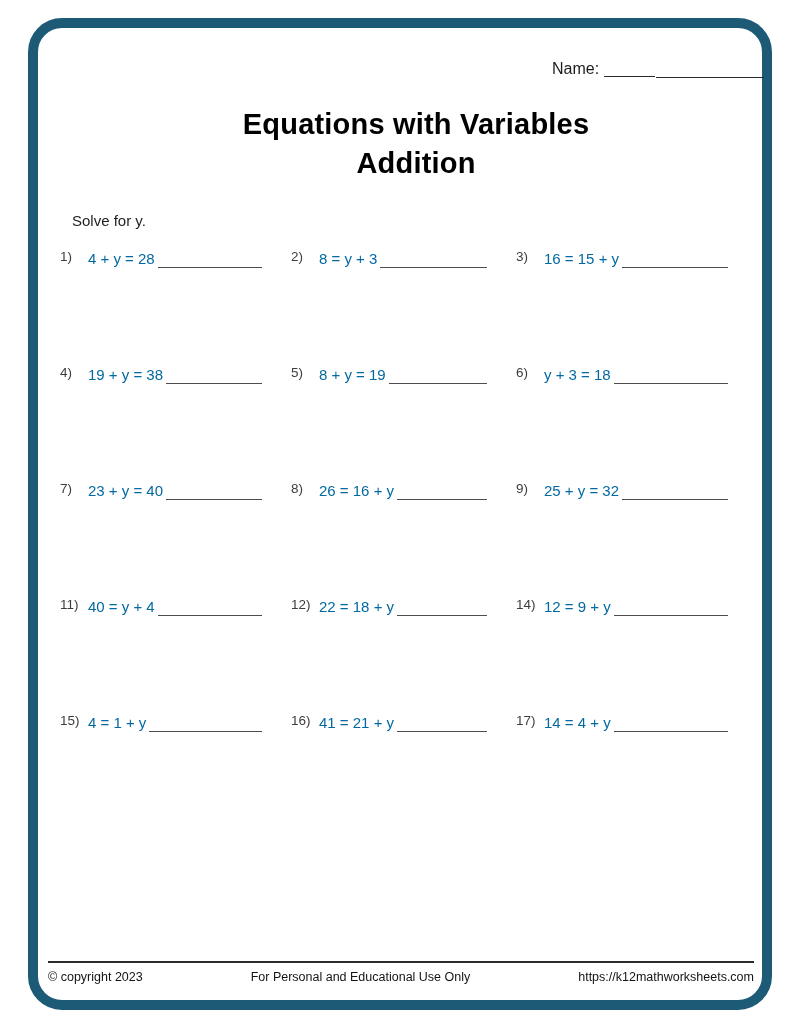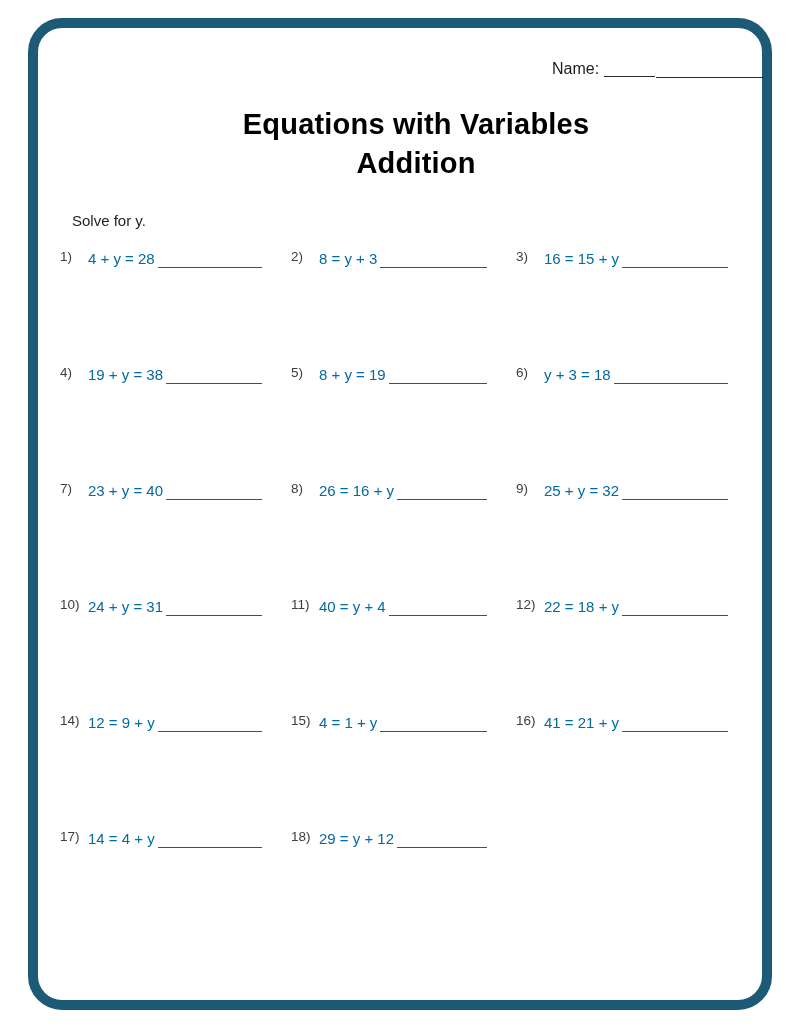--- a/index.html
+++ b/index.html
@@ -163,25 +163,20 @@
       <span class="pnum">8)</span>
       <span class="peq">26 = 16 + y</span>
       <span class="pline"></span>
     </div>
     <div class="prob">
       <span class="pnum">9)</span>
       <span class="peq">25 + y = 32</span>
       <span class="pline"></span>
     </div>
     <div class="prob">
-      <span class="pnum">10)</span>
-      <span class="peq">24 + y = 31</span>
-      <span class="pline"></span>
-    </div>
-    <div class="prob">
       <span class="pnum">11)</span>
       <span class="peq">40 = y + 4</span>
       <span class="pline"></span>
     </div>
     <div class="prob">
       <span class="pnum">12)</span>
       <span class="peq">22 = 18 + y</span>
       <span class="pline"></span>
     </div>
     <div class="prob">
@@ -197,21 +192,24 @@
     <div class="prob">
       <span class="pnum">16)</span>
       <span class="peq">41 = 21 + y</span>
       <span class="pline"></span>
     </div>
     <div class="prob">
       <span class="pnum">17)</span>
       <span class="peq">14 = 4 + y</span>
       <span class="pline"></span>
     </div>
-    <div class="prob">
-      <span class="pnum">18)</span>
-      <span class="peq">29 = y + 12</span>
-      <span class="pline"></span>
-    </div>
-  </div>
-
+  </div>
+
+  <div class="footer">
+    <div class="footer-divider"></div>
+    <div class="footer-row">
+      <span>© copyright 2023</span>
+      <span>For Personal and Educational Use Only</span>
+      <span>https://k12mathworksheets.com</span>
+    </div>
+  </div>
 
 </div>
 
 </body></html>

